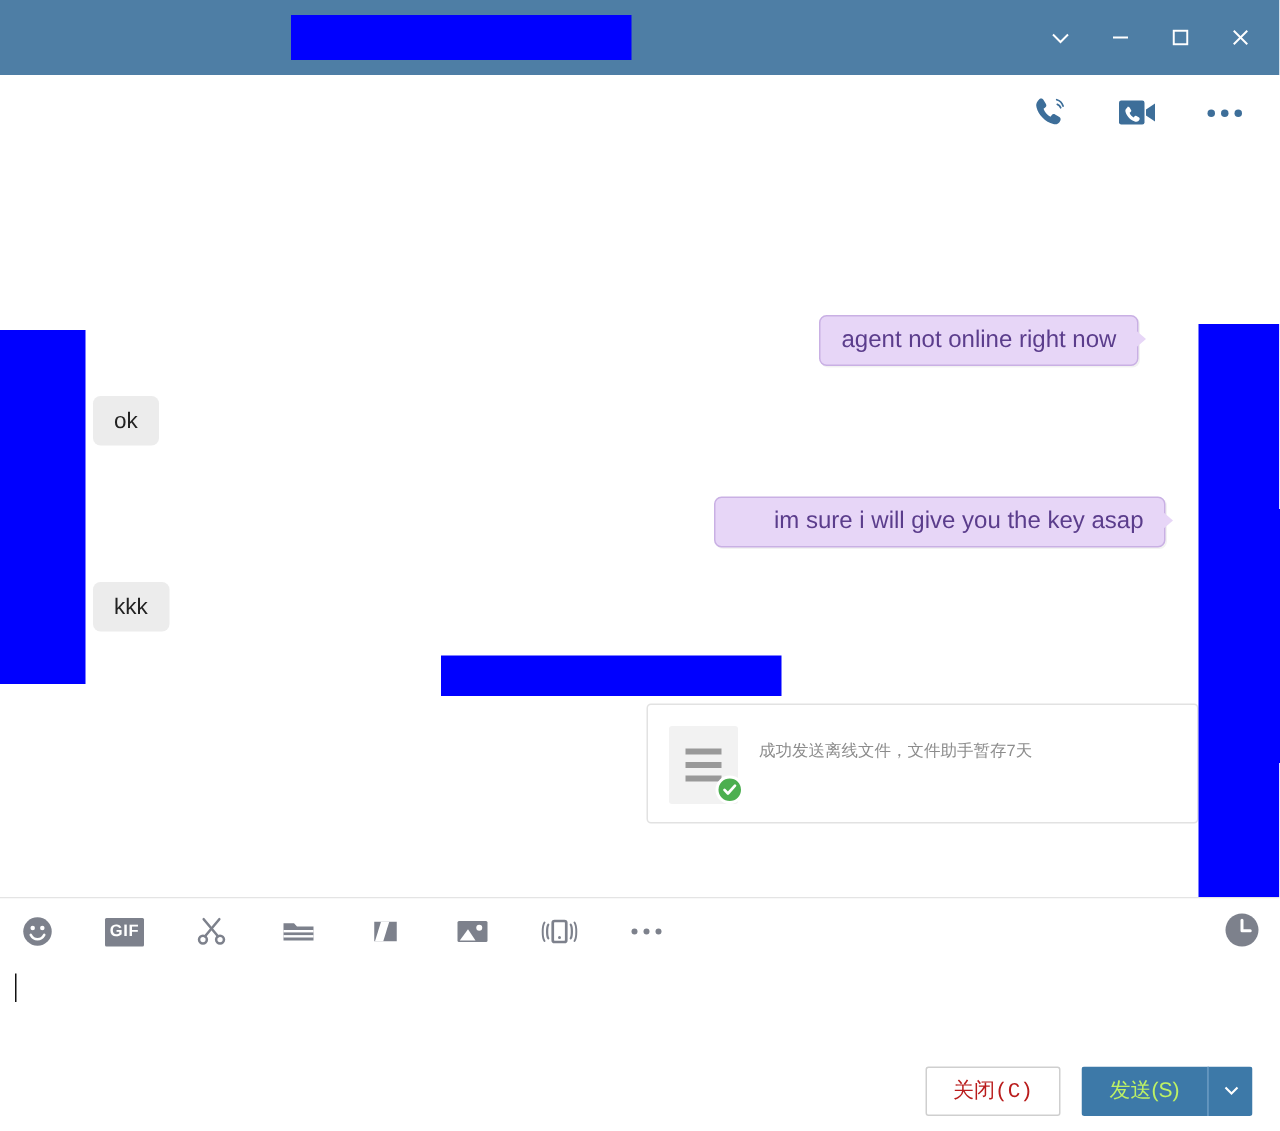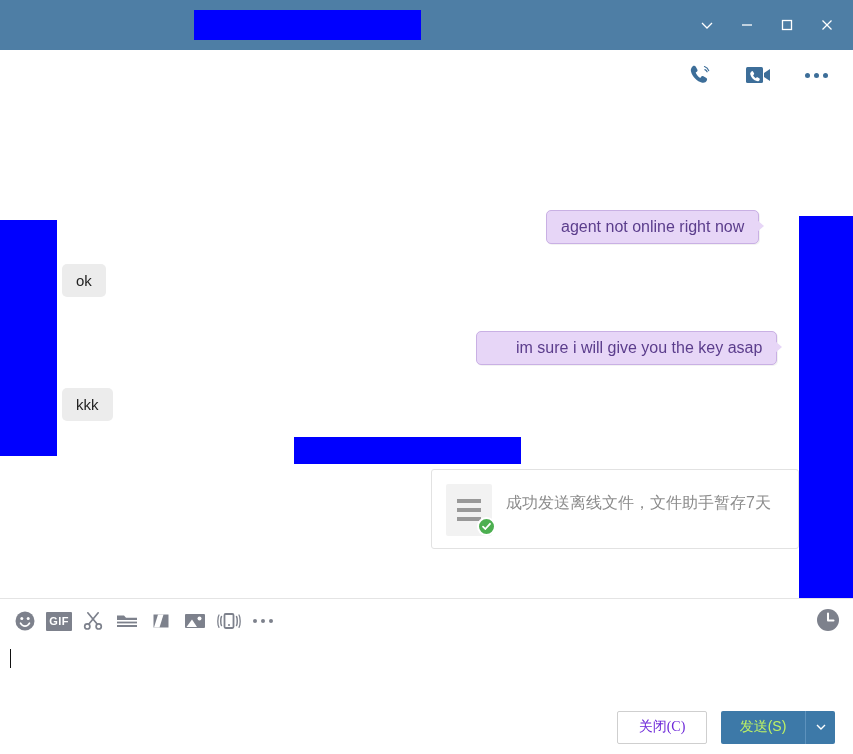--- a/index.html
+++ b/index.html
@@ -94,36 +94,36 @@
   .check-badge {
     position: absolute; right: -4px; bottom: 0px; width: 19px; height: 19px;
     background: #4caf50; border-radius: 50%; border: 2px solid #ffffff;
     display: flex; align-items: center; justify-content: center;
   }
   .check-badge svg { display: block; }
   .file-meta { flex: 1; padding-top: 2px; }
   .file-title-row { display: flex; align-items: baseline; gap: 9px; }
   .file-name { font-size: 16px; color: #1a1a1a; }
   .file-size { font-size: 13px; color: #9b9b9b; }
-  .file-status { font-size: 16px; color: #8c8c8c; margin-top: 7px; }
+  .file-status { font-size: 11px; color: #8c8c8c; margin-top: 7px; }
   .card-actions {
     border-top: 1px solid #eeeeee; padding: 8px 13px;
     display: flex; justify-content: flex-end; align-items: center; gap: 13px;
   }
   .card-link { color: #41a8df; font-size: 14px; cursor: pointer; }
   .hamburger { display: flex; flex-direction: column; gap: 3px; cursor: pointer; padding-left: 2px; }
   .hamburger i { display: block; width: 17px; height: 2.5px; background: #41a8df; }
 
   
   .toolbar-sep { position: absolute; left: 0; top: 598px; width: 853px; height: 1px; background: #e4e4e4; }
   .toolbar {
     position: absolute; left: 0; top: 599px; width: 853px; height: 44px;
     background: #ffffff; display: flex; align-items: center;
   }
-  .tool-icons { display: flex; align-items: center; gap: 8px; padding-left: 12px; }
+  .tool-icons { display: flex; align-items: center; gap: 32px; padding-left: 12px; }
   .tool-icon { width: 26px; height: 26px; display: flex; align-items: center; justify-content: center;
                color: #7d818c; cursor: pointer; }
   .tool-right { position: absolute; right: 12px; top: 8px; }
   .gif-box {
     width: 26px; height: 19px; background: #7d818c; color: #ffffff;
     font-size: 11px; font-weight: bold; display: flex; align-items: center; justify-content: center;
     border-radius: 1px; letter-spacing: 0.4px;
   }
   .tdots { display: flex; gap: 4px; align-items: center; }
   .tdots i { width: 4px; height: 4px; border-radius: 50%; background: #7d818c; display: block; }
@@ -136,22 +136,22 @@
   .caret { display: inline-block; width: 1px; height: 19px; background: #111; animation: none; }
 
   
   .footer {
     position: absolute; left: 0; top: 700px; width: 853px; height: 54px;
     background: #ffffff; display: flex; justify-content: flex-end; align-items: center;
     padding-right: 18px; gap: 14px;
   }
   .btn-close {
     width: 90px; height: 33px; background: #ffffff; border: 1px solid #cfcfcf; border-radius: 2px;
-    color: #6d28d9; font-size: 14px; display: flex; align-items: center; justify-content: center;
-    cursor: pointer; font-family: Liberation Serif, serif;
+    color: #b91c1c; font-size: 14px; display: flex; align-items: center; justify-content: center;
+    cursor: pointer; font-family: Liberation Mono, monospace;
   }
   .btn-send-group { display: flex; height: 33px; border-radius: 2px; overflow: hidden; cursor: pointer; }
   .btn-send {
     width: 84px; background: #3d79a8; color: #bef264; font-size: 14px;
     display: flex; align-items: center; justify-content: center;
     font-family: "Liberation Sans", sans-serif;
   }
   .btn-send-arrow {
     width: 30px; background: #3d79a8; color: #ffffff;
     display: flex; align-items: center; justify-content: center;

